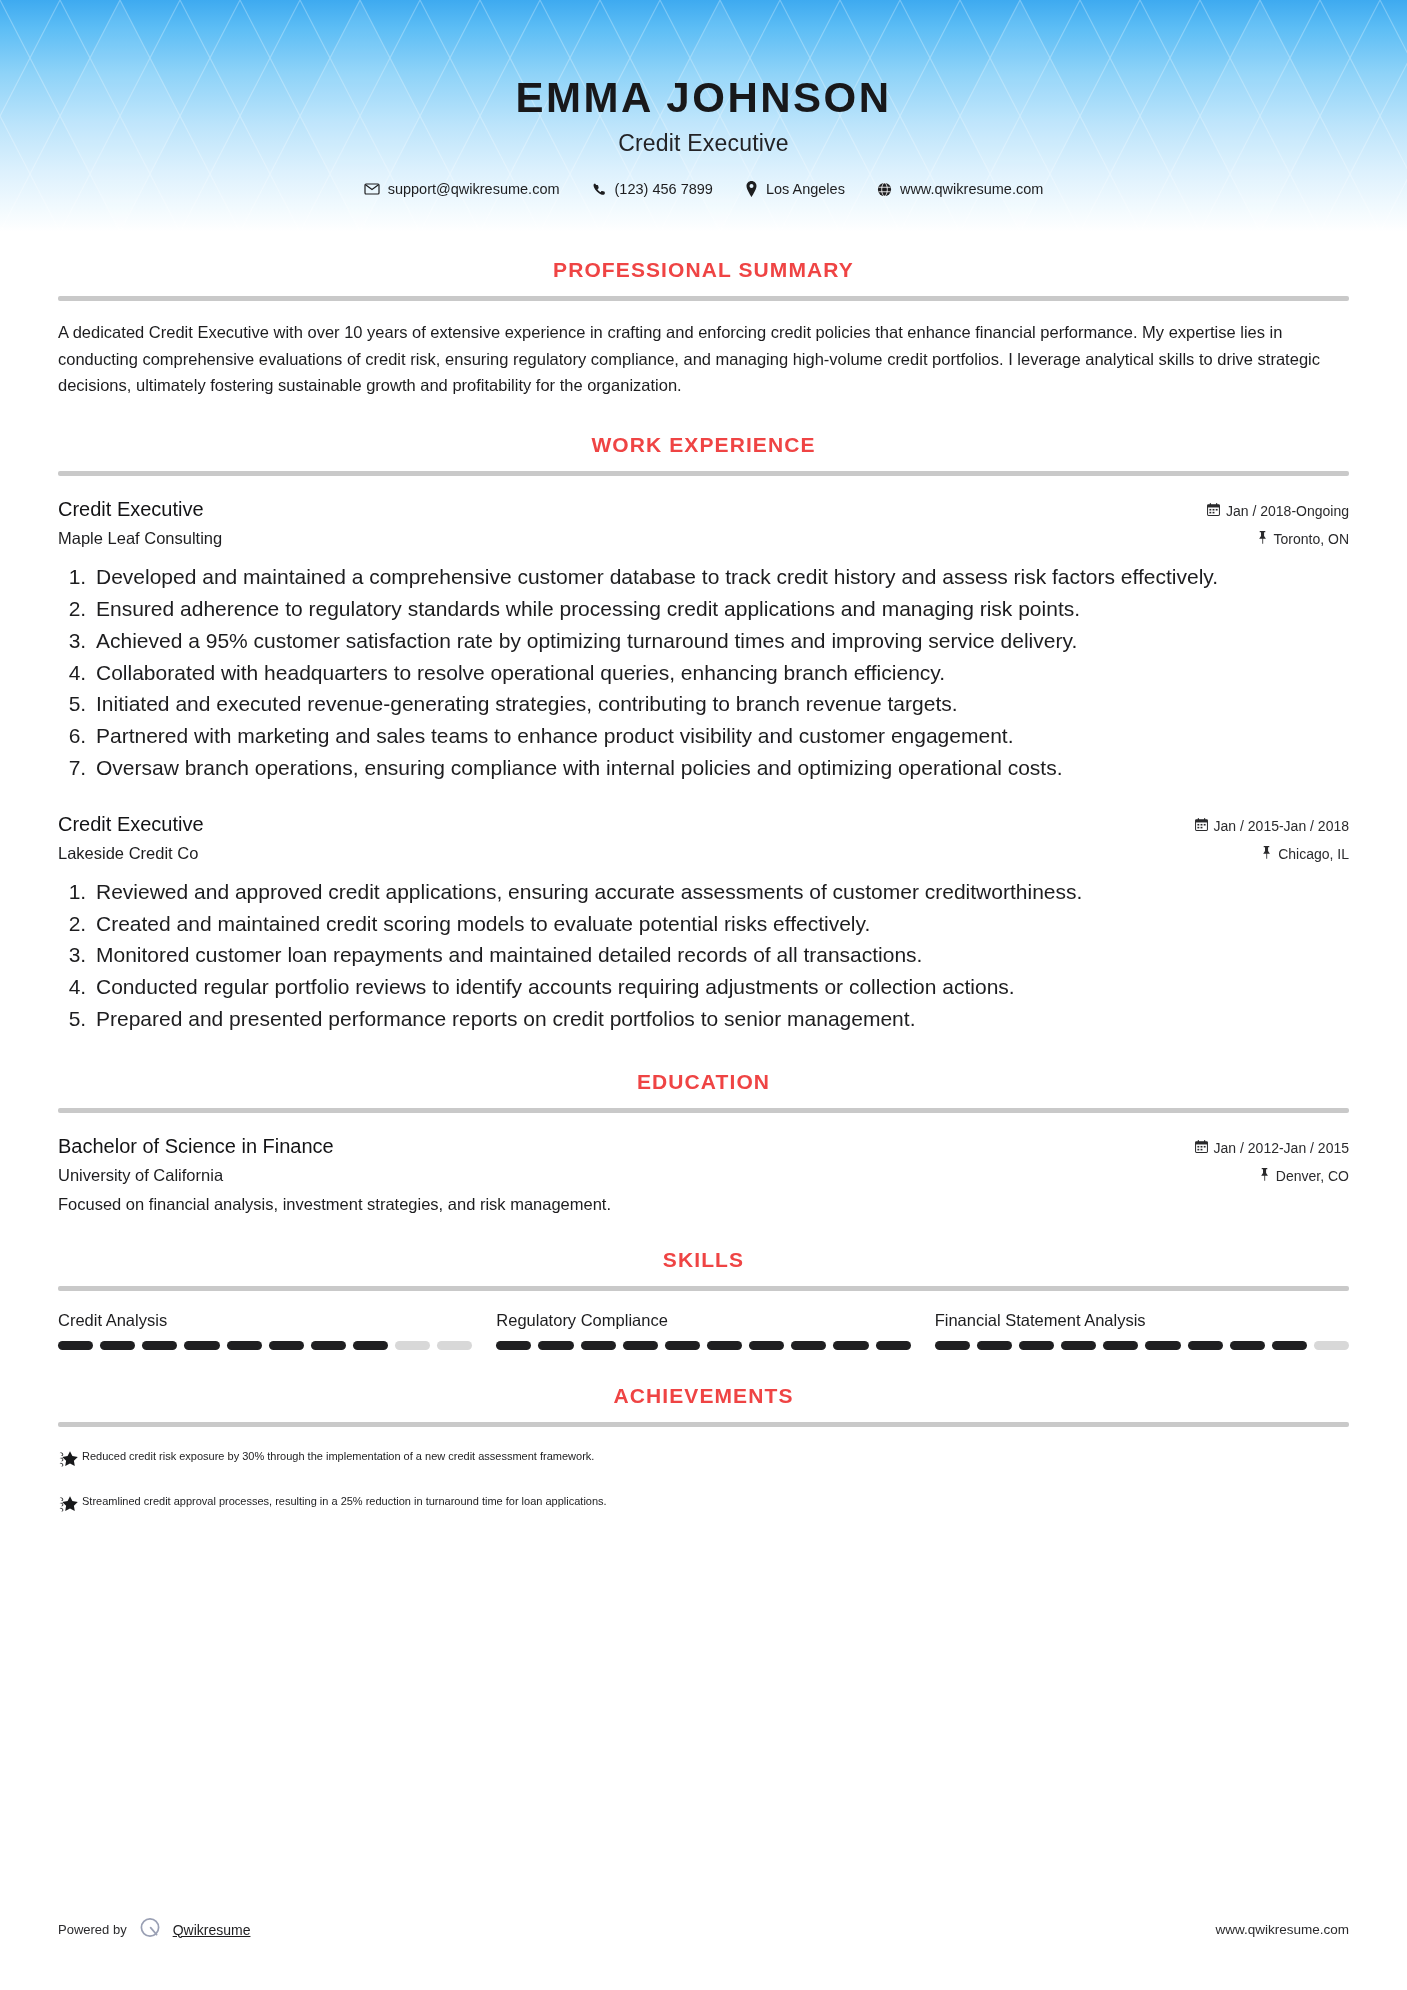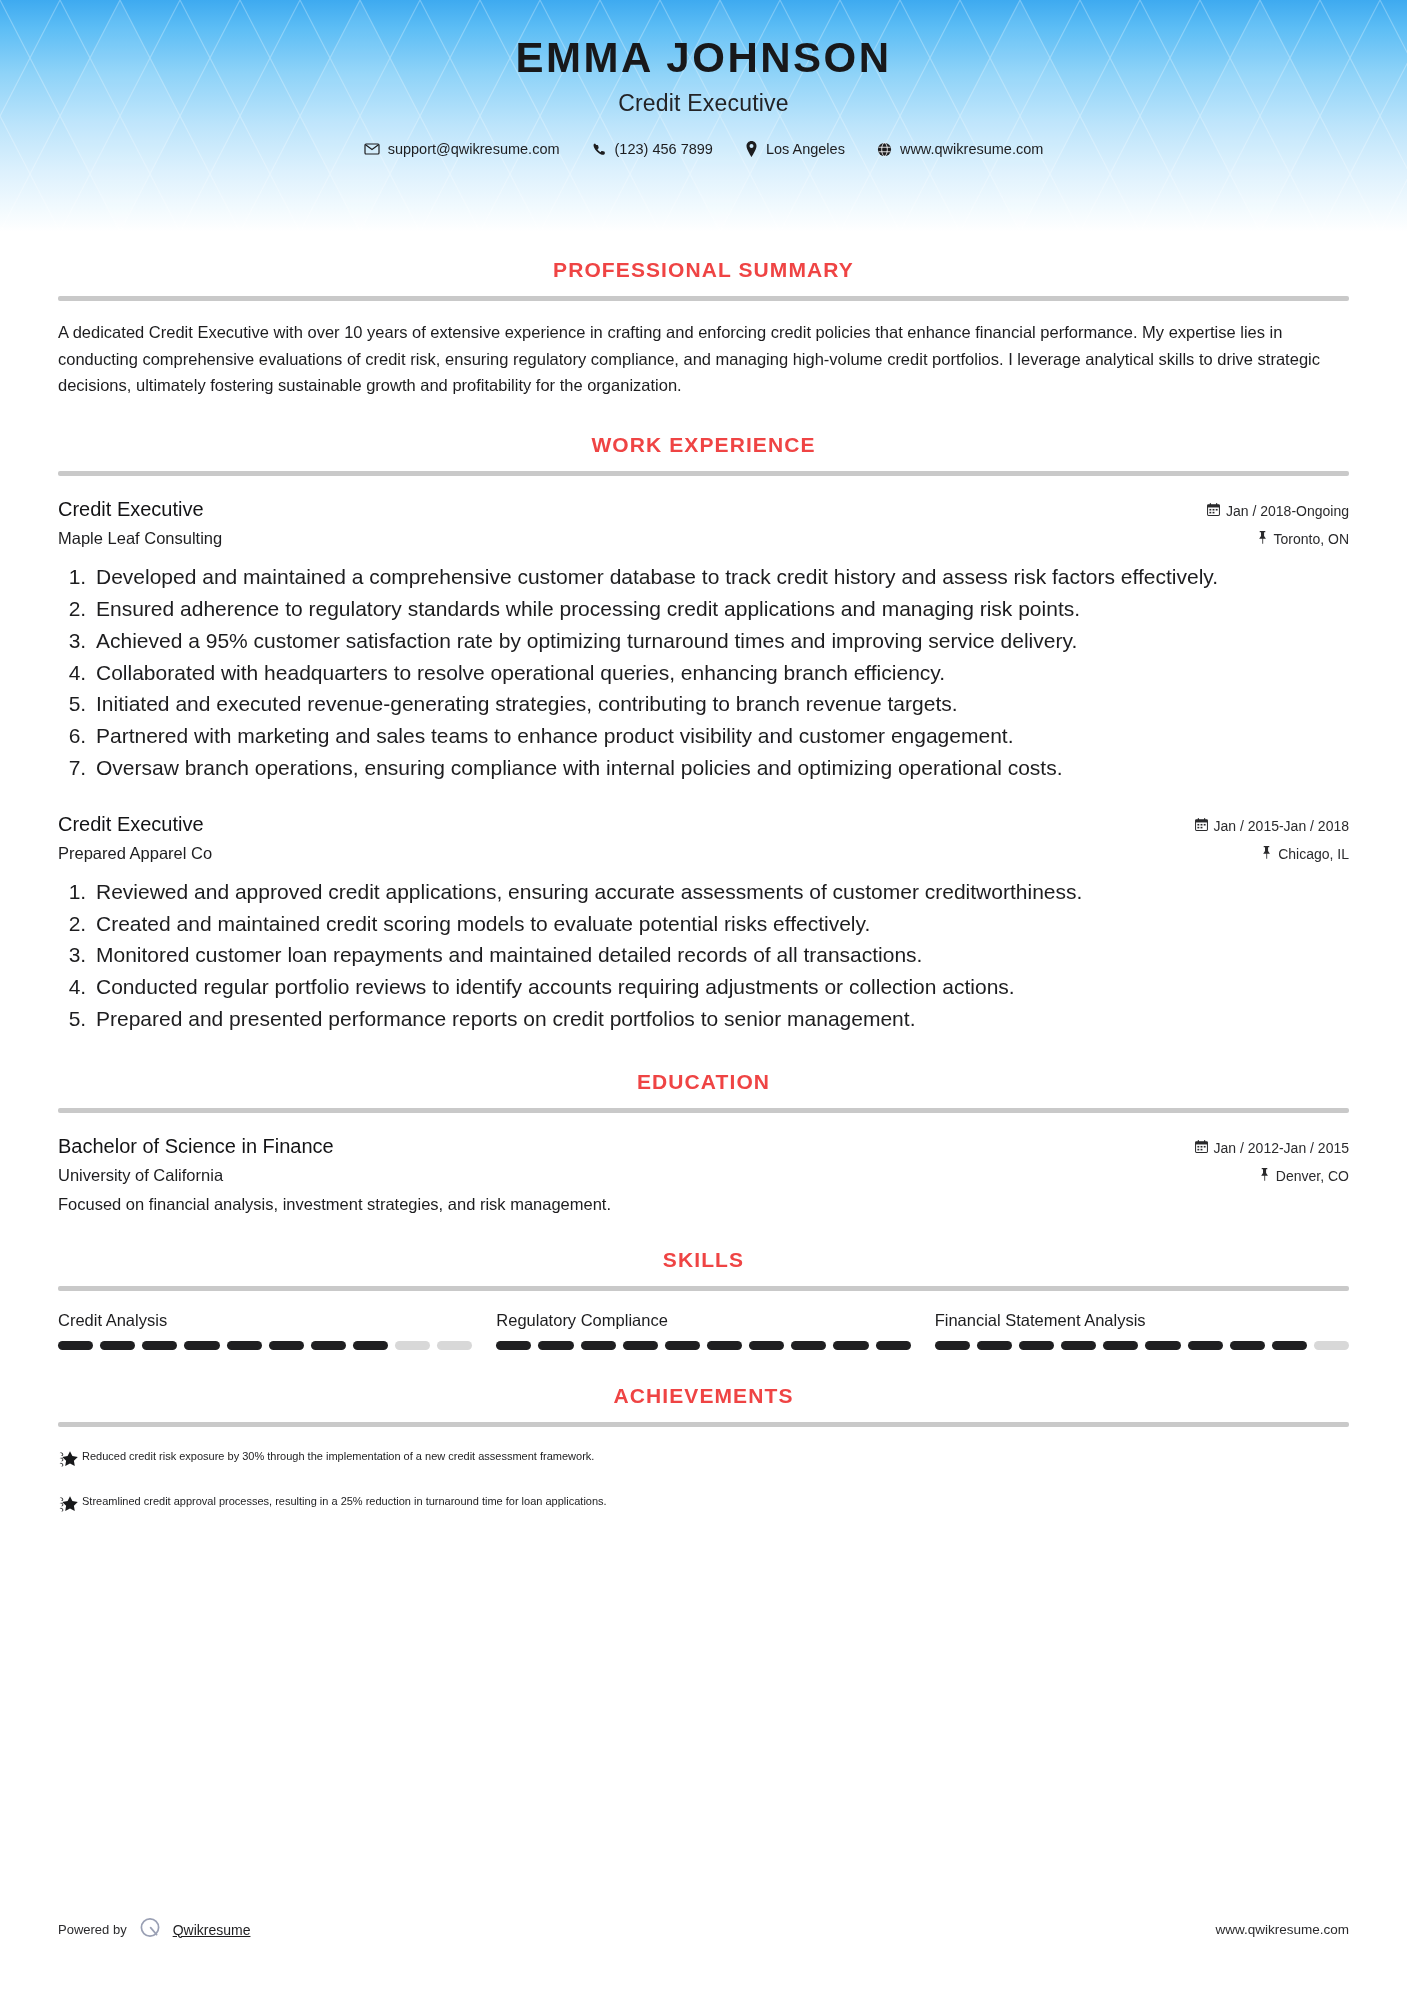--- a/index.html
+++ b/index.html
@@ -37,21 +37,21 @@
   }
   .header-pattern {
     position: absolute;
     inset: 0;
     opacity: 0.5;
   }
   .header-inner {
     position: relative;
     z-index: 3;
     text-align: center;
-    padding-top: 36px;
+    padding-top: 76px;
   }
   .name {
     font-size: 42px;
     font-weight: bold;
     letter-spacing: 2.5px;
     color: #18181a;
     line-height: 1.05;
   }
   .job-title {
     margin-top: 10px;
@@ -399,21 +399,21 @@
                   <rect x="6" y="6.4" width="2" height="1.7"></rect>
                 <rect x="9.4" y="6.4" width="2" height="1.7"></rect>
                   <rect x="2.6" y="9.5" width="2" height="1.7"></rect>
                 <rect x="6" y="9.5" width="2" height="1.7"></rect>
               </svg>
             </span>
             <span>Jan / 2015-Jan / 2018</span>
           </div>
         </div>
         <div class="entry-line entry-line-2">
-          <div class="entry-org">Prepared Apparel Co</div>
+          <div class="entry-org">Lakeside Credit Co</div>
           <div class="entry-meta">
             <span>
               <svg width="11" height="13" viewBox="0 0 10 14" fill="#2a2a2c">
                 <path d="M2 0h6v1.3H6.7v4l2 3H5.7v5.4h-.9V8.3H1.4l2-3v-4H2z"></path>
               </svg>
             </span>
             <span>Chicago, IL</span>
           </div>
         </div>
         <ol class="bullets">

